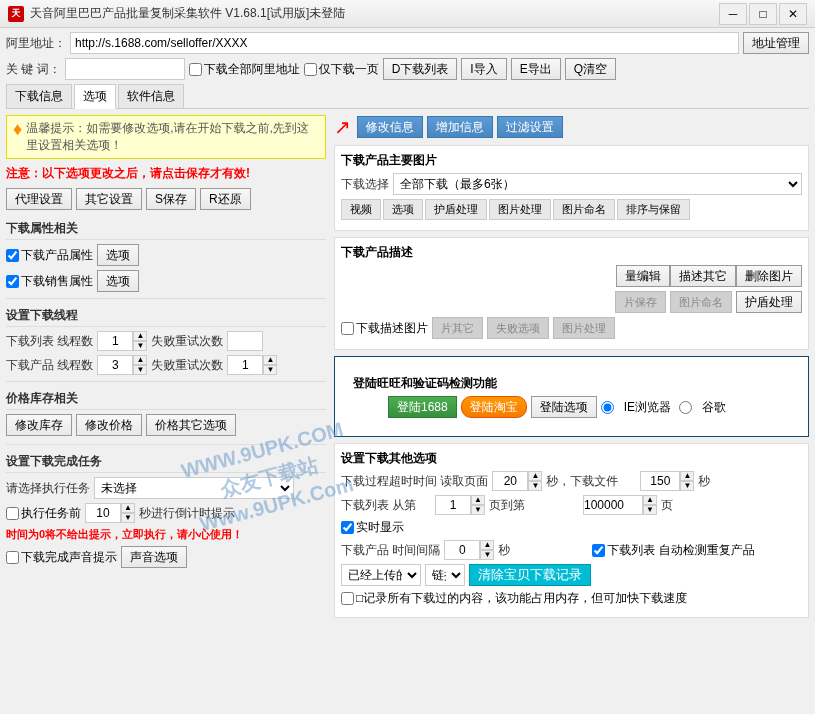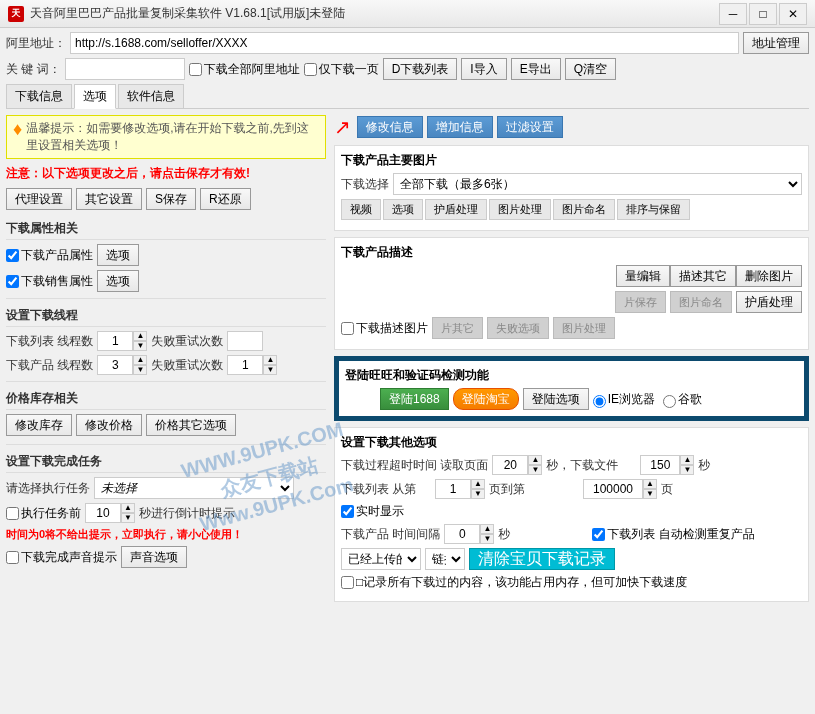--- a/index.html
+++ b/index.html
@@ -74,31 +74,31 @@
     .img-download-row { display: flex; align-items: center; gap: 4px; margin-bottom: 4px; }
     
     .tabs2 { display: flex; gap: 2px; flex-wrap: wrap; margin-bottom: 4px; }
     .tab2 { padding: 2px 8px; border: 1px solid #ccc; background: #e8e8e8; cursor: pointer; font-size: 11px; }
 
     .desc-section { border: 1px solid #ddd; padding: 6px; margin-bottom: 6px; background: white; }
     .desc-btns-row { display: flex; justify-content: flex-end; margin-bottom: 4px; flex-wrap: wrap; align-items: center; }
     .desc-btns-row2 { display: flex; gap: 4px; justify-content: flex-end; flex-wrap: wrap; }
     .btn-gray { background: #d0d0d0; color: #888; border: 1px solid #bbb; height: 22px; padding: 0 8px; font-size: 11px; cursor: default; }
 
-    .login-section { border: 5px solid #0c4a6e; padding: 6px; margin-bottom: 6px; background: white; }
+    .login-section { border: 1px solid #0c4a6e; padding: 18px; margin-bottom: 6px; background: white; }
     .login-btns { display: flex; gap: 4px; align-items: center; flex-wrap: wrap; }
     .radio-group { display: flex; gap: 8px; align-items: center; }
-    .radio-label { display: flex; align-items: flex-end; gap: 2px; cursor: pointer; }
+    .radio-label { display: flex; align-items: center; gap: 10px; cursor: pointer; }
 
     .dl-options { border: 1px solid #ddd; padding: 6px; background: white; }
     .dl-row { display: flex; align-items: center; gap: 4px; margin-bottom: 4px; flex-wrap: wrap; }
     .dl-row .label { min-width: 90px; }
-    .clear-btn { background: #00bcd4; color: white; border: 1px solid #0097a7; height: 22px; padding: 0 8px; cursor: pointer; font-size: 16px; }
+    .clear-btn { background: #00bcd4; color: white; border: 1px solid #0097a7; height: 22px; padding: 0 8px; cursor: pointer; font-size: 13px; }
     .task-select-row { display: flex; align-items: center; gap: 4px; margin-bottom: 4px; }
-    .task-select { width: 200px; font-style: italic; }
+    .task-select { width: 200px; }
   </style>
 </head>
 <body>
 
 <div class="title-bar">
   <div class="title-bar-left">
     <div class="app-icon">天</div>
     <span class="title-text">天音阿里巴巴产品批量复制采集软件 V1.68.1[试用版]未登陆</span>
   </div>
   <div class="title-bar-right">
@@ -345,21 +345,21 @@
           <span class="label">下载列表 从第</span>
           <div class="spinner">
             <input type="text" value="1" style="width: 36px; height: 20px; border: 1px solid rgb(204, 204, 204); text-align: center;">
             <div class="spinner-btns">
               <button class="spinner-btn">▲</button>
               <button class="spinner-btn">▼</button>
             </div>
           </div>
           <span class="label">页到第</span>
           <div class="spinner">
-            <input type="text" value="100000" style="width: 60px; height: 20px; border: 1px solid rgb(204, 204, 204); text-align: center;">
+            <input type="text" value="100000" style="width: 60px; height: 20px; border: 1px solid rgb(204, 204, 204); text-align: left;">
             <div class="spinner-btns">
               <button class="spinner-btn">▲</button>
               <button class="spinner-btn">▼</button>
             </div>
           </div>
           <span class="label">页</span>
           <label class="checkbox-label">
             <input type="checkbox" checked="" style="">
             <span>实时显示</span>
           </label>

